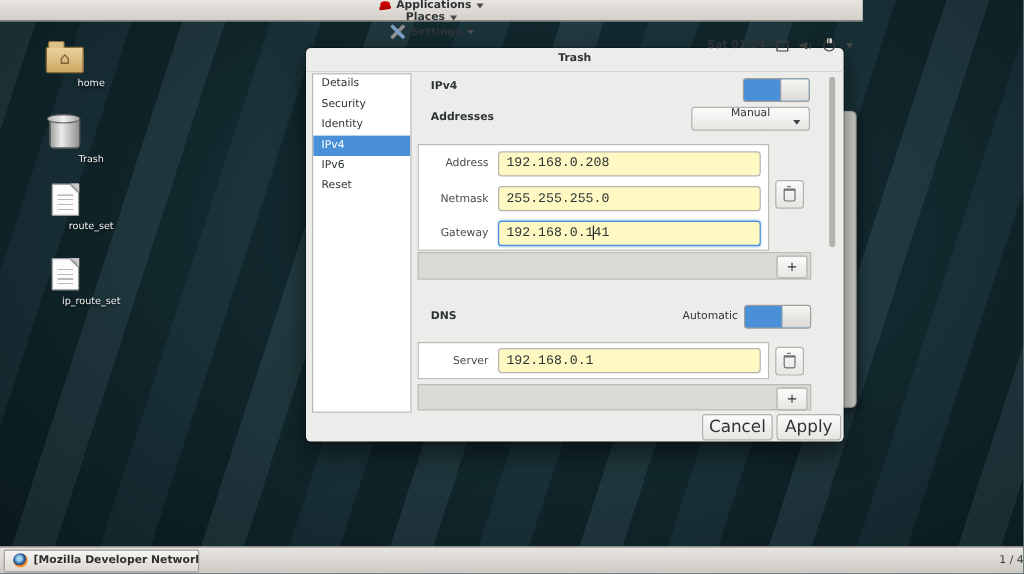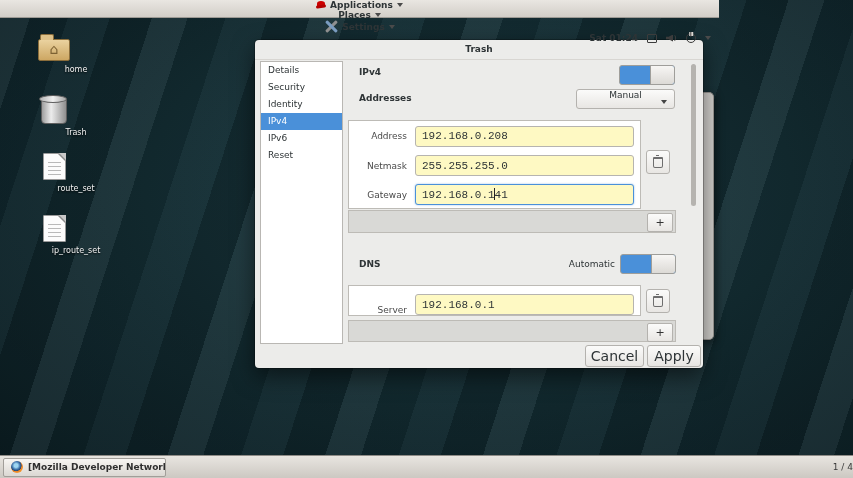--- a/index.html
+++ b/index.html
@@ -215,21 +215,21 @@
     </div>
 
     <div class="bold-label" style="left:104px;top:219px;">DNS</div>
     <div class="plain-label" style="right:88px;top:219px;">Automatic</div>
     <div class="toggle" style="left:365px;top:214px;">
       <span class="on-text">ON</span>
       <span class="knob"></span>
     </div>
 
     <div class="panel" style="left:93px;top:245px;width:293px;height:31px;">
-      <div class="frow" style="height:29px;align-items:flex-end;">
+      <div class="frow" style="height:29px;">
         <span class="flabel">Server</span>
         <input type="text" value="192.168.0.1" style="">
       </div>
     </div>
     <div class="icon-btn" style="left:391px;top:249px;">
       <span class="trash-glyph"></span>
     </div>
     <div class="add-bar" style="left:93px;top:280px;width:328px;height:22px;">
       <div class="add-btn" style="top:2px;">+</div>
     </div>

